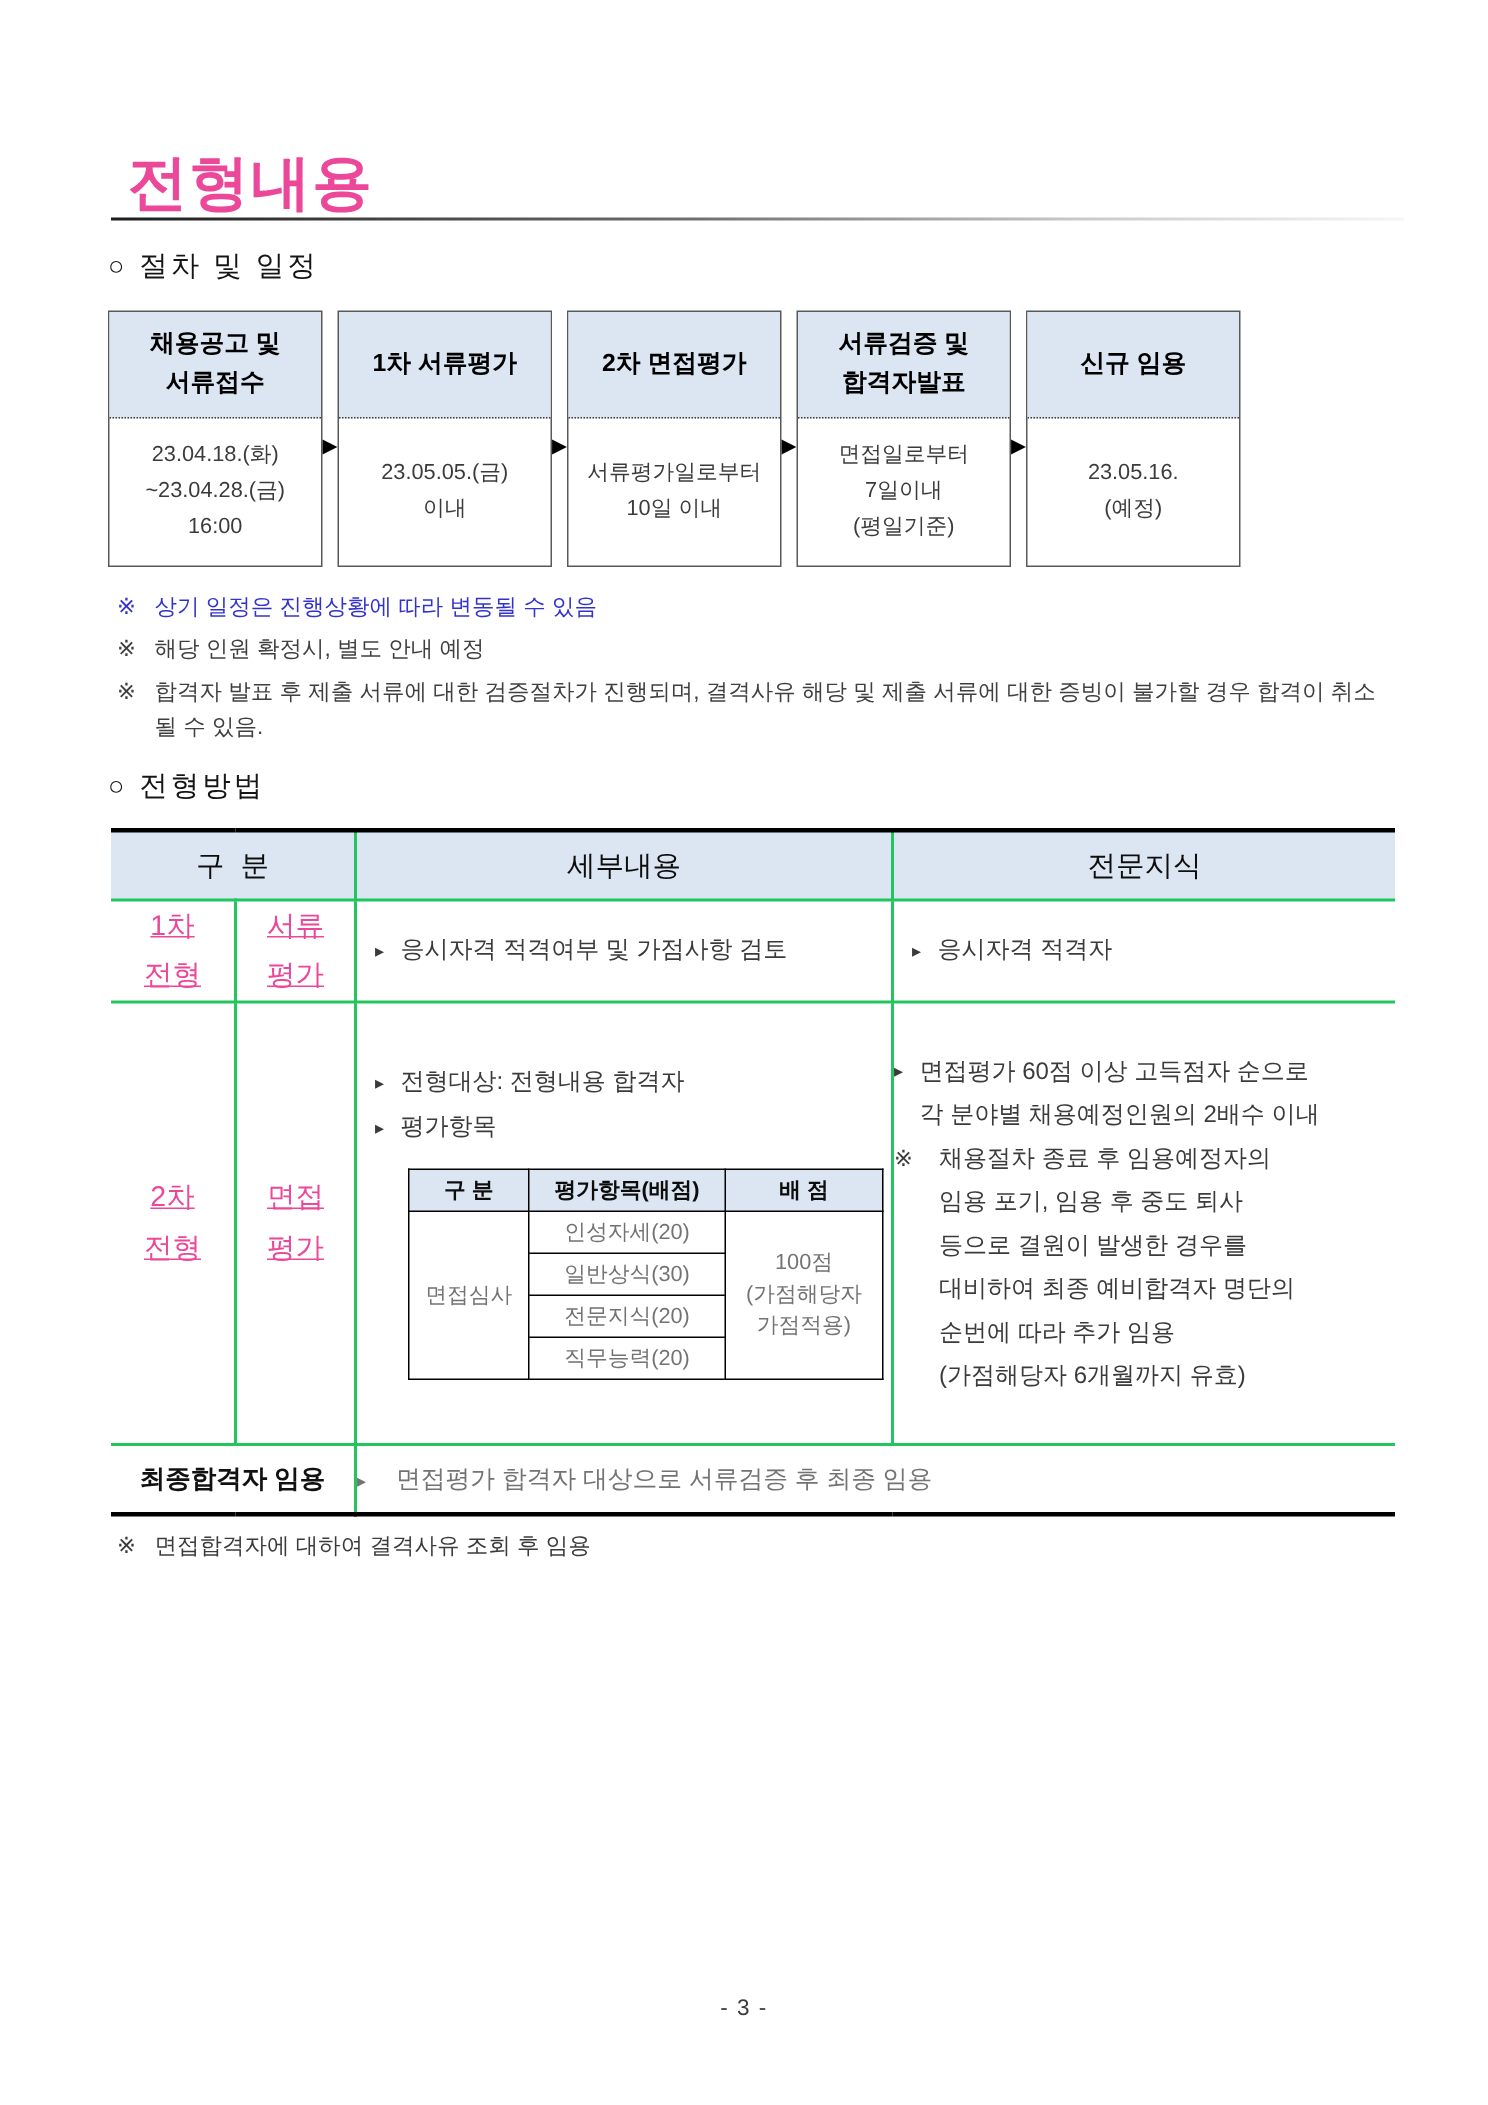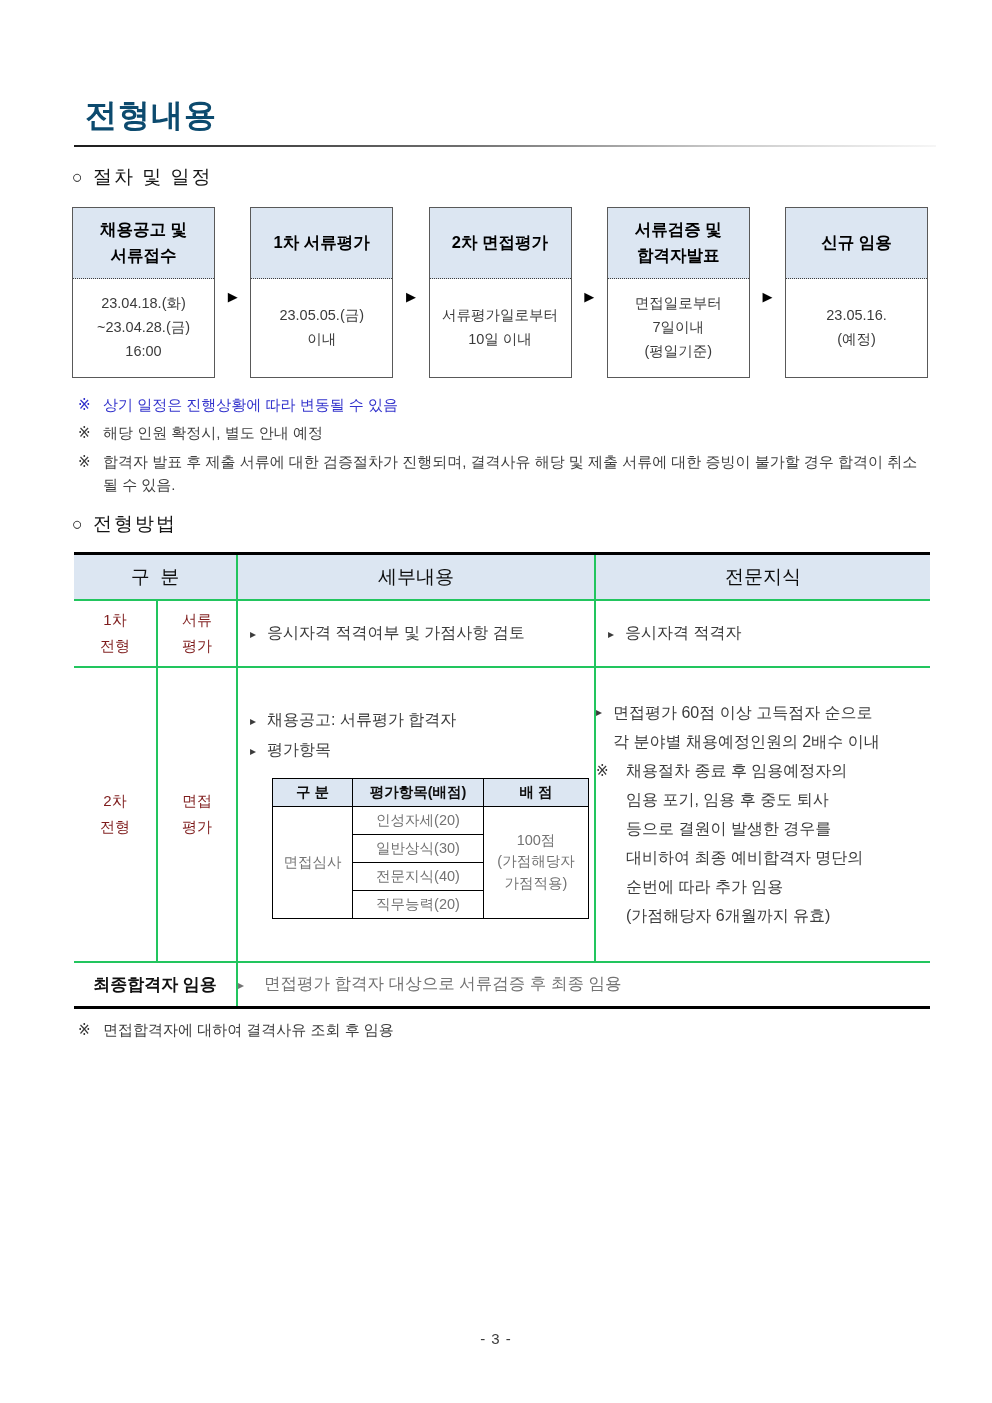--- a/index.html
+++ b/index.html
@@ -3,32 +3,32 @@
 <meta charset="utf-8">
 <style>
   html,body{margin:0;padding:0;background:#e9e9e9;}
   .page{
     position:relative;width:992px;height:1403px;margin:0 auto;background:#ffffff;
     font-family:"Liberation Sans","DejaVu Sans",sans-serif;color:#000;overflow:hidden;
   }
   .pre{white-space:pre-wrap;}
 
   
-  .title{position:absolute;left:85px;top:94px;font-size:32px;font-weight:bold;letter-spacing:1px;color:#0c4a6e;}
+  .title{position:absolute;left:85px;top:94px;font-size:40px;font-weight:bold;letter-spacing:1px;color:#ec4899;}
   .title-underline{position:absolute;left:74px;top:145px;width:862px;height:2px;
     background:linear-gradient(to right,#1c1c1c 0%,#6f6f6f 45%,#c9c9c9 75%,#f6f6f6 100%);}
 
   
   .section-heading{position:absolute;left:72px;font-size:19px;color:#151515;letter-spacing:2px;display:flex;align-items:center;}
   .section-heading .circ{font-size:18px;margin-right:10px;letter-spacing:0;}
   #sh-schedule{top:164px;}
   #sh-method{top:511px;}
 
   
-  .flow{position:absolute;left:72px;top:207px;width:856px;height:171px;display:flex;justify-content:space-between;}
+  .flow{position:absolute;left:72px;top:207px;width:856px;height:171px;display:flex;}
   .step{width:143px;border:1px solid #595959;background:#fff;display:flex;flex-direction:column;box-sizing:border-box;}
   .step-head{height:70px;flex:none;background:#dce6f2;border-bottom:1px dotted #3c3c3c;
     display:flex;flex-direction:column;justify-content:center;align-items:center;
     font-weight:bold;font-size:16.5px;line-height:1.55;color:#000;}
   .step-body{flex:1;display:flex;flex-direction:column;justify-content:center;align-items:center;
     font-size:14.5px;line-height:1.65;color:#3b3b3b;}
   .arrow{align-self:center;font-size:13px;color:#000;margin-top:8px;}
 
   
   .notes{position:absolute;left:78px;top:393px;width:848px;display:flex;flex-direction:column;gap:5px;
@@ -42,21 +42,21 @@
   .sel-table{position:absolute;left:74px;top:552px;width:856px;border-collapse:collapse;table-layout:fixed;
     border-top:3px solid #000;border-bottom:3px solid #000;}
   .sel-table th,.sel-table td{border:2px solid #22c55e;padding:0;box-sizing:border-box;}
   .sel-table .no-l{border-left:none;}
   .sel-table .no-r{border-right:none;}
   .sel-table tr.hrow{height:46px;}
   .sel-table tr.r1{height:67px;}
   .sel-table tr.r2{height:295px;}
   .sel-table tr.r3{height:46px;}
   .sel-table th.colhead{background:#dce6f2;font-weight:normal;font-size:19px;color:#0d0d0d;text-align:center;}
-  .sel-table th.stage{font-weight:normal;font-size:15px;color:#7f1d1d;text-align:center;line-height:1.75;vertical-align:middle;background:#fff;}
+  .sel-table th.stage{font-weight:normal;font-size:19px;color:#ec4899;text-align:center;line-height:1.75;vertical-align:middle;background:#fff;text-decoration:underline;}
   .sel-table td.detail{vertical-align:middle;padding-left:12px;font-size:16px;color:#3b3b3b;}
   .bullet-line{display:flex;align-items:baseline;}
   .bullet-line .bk{flex:none;width:17px;font-size:12px;color:#3b3b3b;}
 
   
   .d2{display:flex;flex-direction:column;justify-content:center;height:100%;padding-left:12px;}
   .d2 .bullet-line{margin-bottom:9px;font-size:16px;color:#3b3b3b;}
   .inner-table{border-collapse:collapse;table-layout:fixed;width:316px;margin:8px 0 0 22px;}
   .inner-table th,.inner-table td{border:1px solid #000;padding:0;box-sizing:border-box;text-align:center;}
   .inner-table tr{height:28px;}
@@ -223,21 +223,21 @@
           <div>전형</div>
         </th>
         <th class="stage">
           <div>면접</div>
           <div>평가</div>
         </th>
         <td style="vertical-align:middle;">
           <div class="d2">
             <div class="bullet-line">
               <span class="bk">▸</span>
-              <span>채용공고: 서류평가 합격자</span>
+              <span>전형대상: 전형내용 합격자</span>
             </div>
             <div class="bullet-line">
               <span class="bk">▸</span>
               <span>평가항목</span>
             </div>
             <table class="inner-table">
               <colgroup>
                   <col style="width:80px">
                   <col style="width:131px">
                   <col style="width:105px">
@@ -254,21 +254,21 @@
                   <td rowspan="4" class="score">
                     <div>100점</div>
                     <div>(가점해당자</div>
                     <div>가점적용)</div>
                   </td>
                 </tr>
                 <tr>
                     <td>일반상식(30)</td>
                   </tr>
                 <tr>
-                    <td>전문지식(40)</td>
+                    <td>전문지식(20)</td>
                   </tr>
                 <tr>
                     <td>직무능력(20)</td>
                   </tr>
               </tbody>
             </table>
           </div>
         </td>
         <td class="crit-cell no-r">
           <div class="crit">

